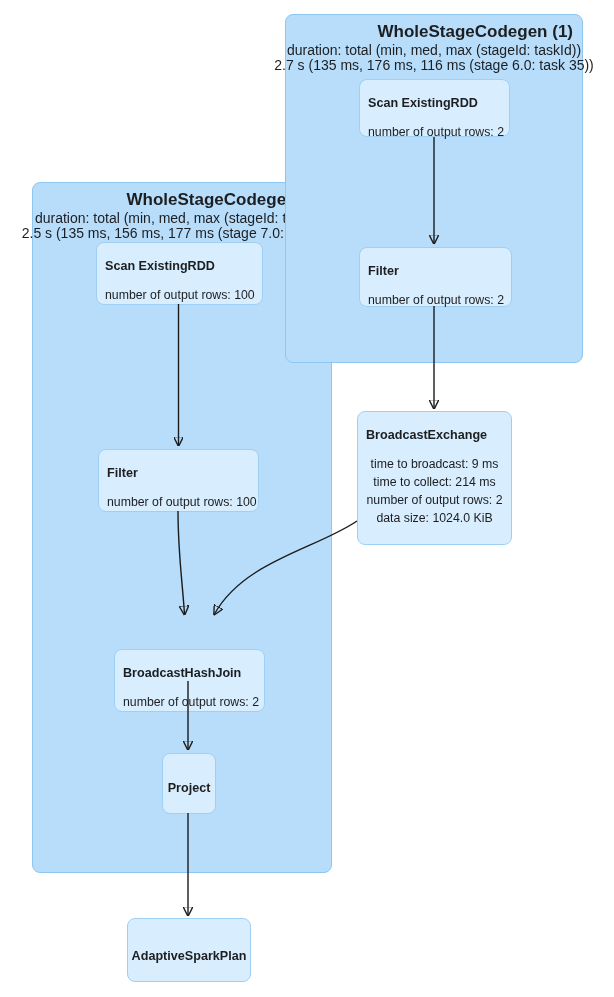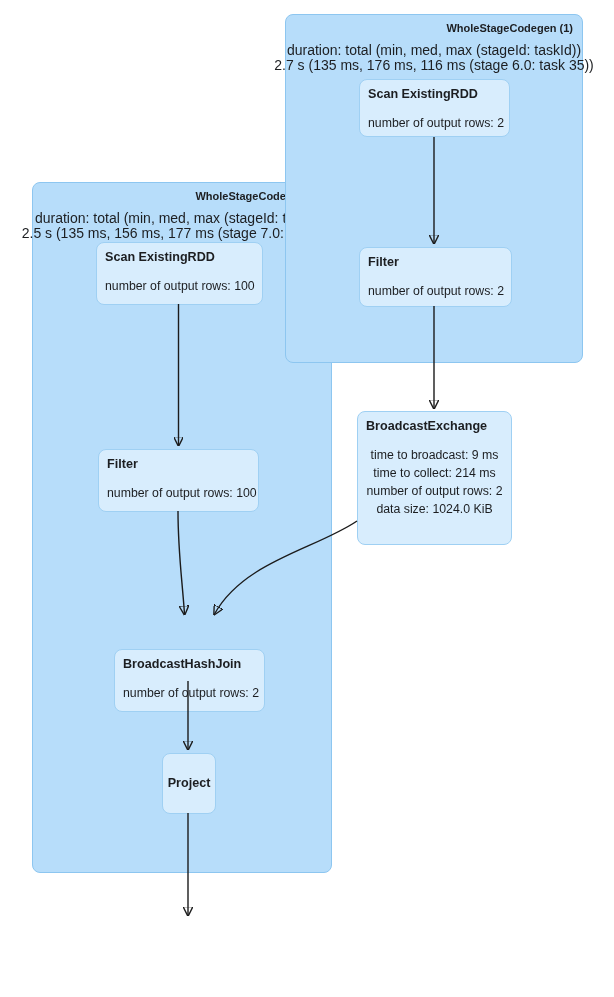--- a/index.html
+++ b/index.html
@@ -22,58 +22,58 @@
   }
   .cluster{
     position:absolute;
     background:var(--cluster-fill);
     border:1px solid var(--cluster-border);
     border-radius:8px;
   }
   .cluster-title{
     position:absolute;
     top:7px;right:9px;
-    font-size:11px;
+    font-size:17px;
     font-weight:bold;
     white-space:nowrap;
   }
   .cluster-duration{
     position:absolute;
     top:28px;left:50%;
     transform:translateX(-50%);
     text-align:center;
     font-size:14px;
     line-height:15px;
     white-space:nowrap;
   }
   .node{
     position:absolute;
     background:var(--node-fill);
     border:1px solid var(--node-border);
     border-radius:8px;
-    padding:7px 8px;
+    padding:16px 8px;
     font-size:12.3px;
   }
   .node-title{
     font-weight:bold;
     font-size:12.6px;
     line-height:15px;
     white-space:nowrap;
   }
   .node-metrics{
     margin-top:12px;
     line-height:18px;
     white-space:nowrap;
     text-align:center;
   }
   .node-centered{
     display:flex;
-    align-items:center;
+    align-items:flex-end;
     justify-content:center;
-    padding:9px;
+    padding:17px;
   }
   .edges{
     position:absolute;
     left:0;top:0;
     pointer-events:none;
   }
   .edges path{
     fill:none;
     stroke:var(--edge);
     stroke-width:1.4px;
@@ -142,20 +142,23 @@
   <div class="node" style="left:357px;top:411px;width:155px;height:134px;">
     <div class="node-title">BroadcastExchange</div>
     <div class="node-metrics">
       <div>time to broadcast: 9 ms</div>
       <div>time to collect: 214 ms</div>
       <div>number of output rows: 2</div>
       <div>data size: 1024.0 KiB</div>
     </div>
   </div>
 
+  <div class="node node-centered" style="left:127px;top:918px;width:124px;height:64px;">
+    <div class="node-title">AdaptiveSparkPlan</div>
+  </div>
 
   <svg class="edges" width="614" height="997" viewBox="0 0 614 997">
     <defs>
       <marker id="arrow" viewBox="0 0 10 10" refX="8.5" refY="5" markerWidth="7" markerHeight="7" orient="auto-start-reverse">
         <path d="M 0 0 L 10 5 L 0 10 z" fill="#1b1b1b" stroke="none"></path>
       </marker>
     </defs>
     <path d="M 434 137 V 243" marker-end="url(#arrow)"></path>
     <path d="M 434 306 V 408" marker-end="url(#arrow)"></path>
     <path d="M 178.5 304 V 445" marker-end="url(#arrow)"></path>

